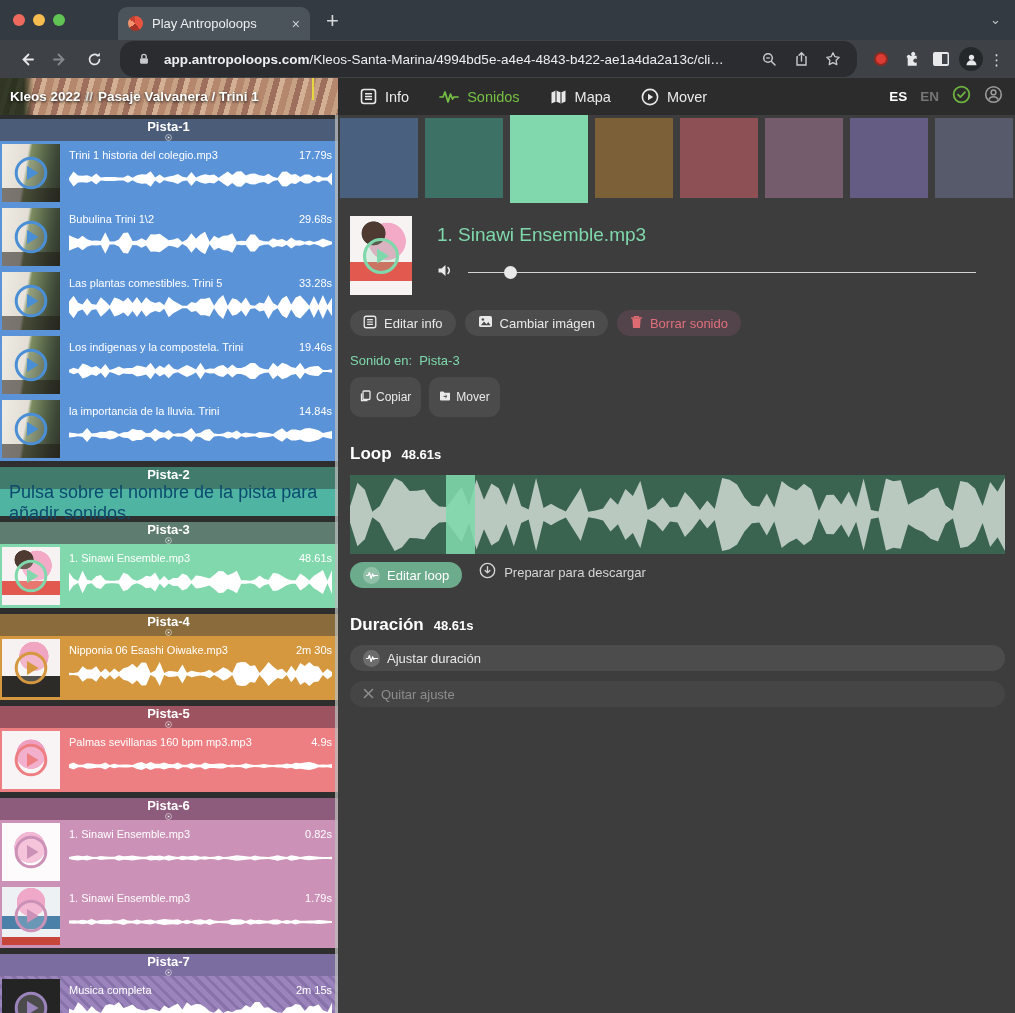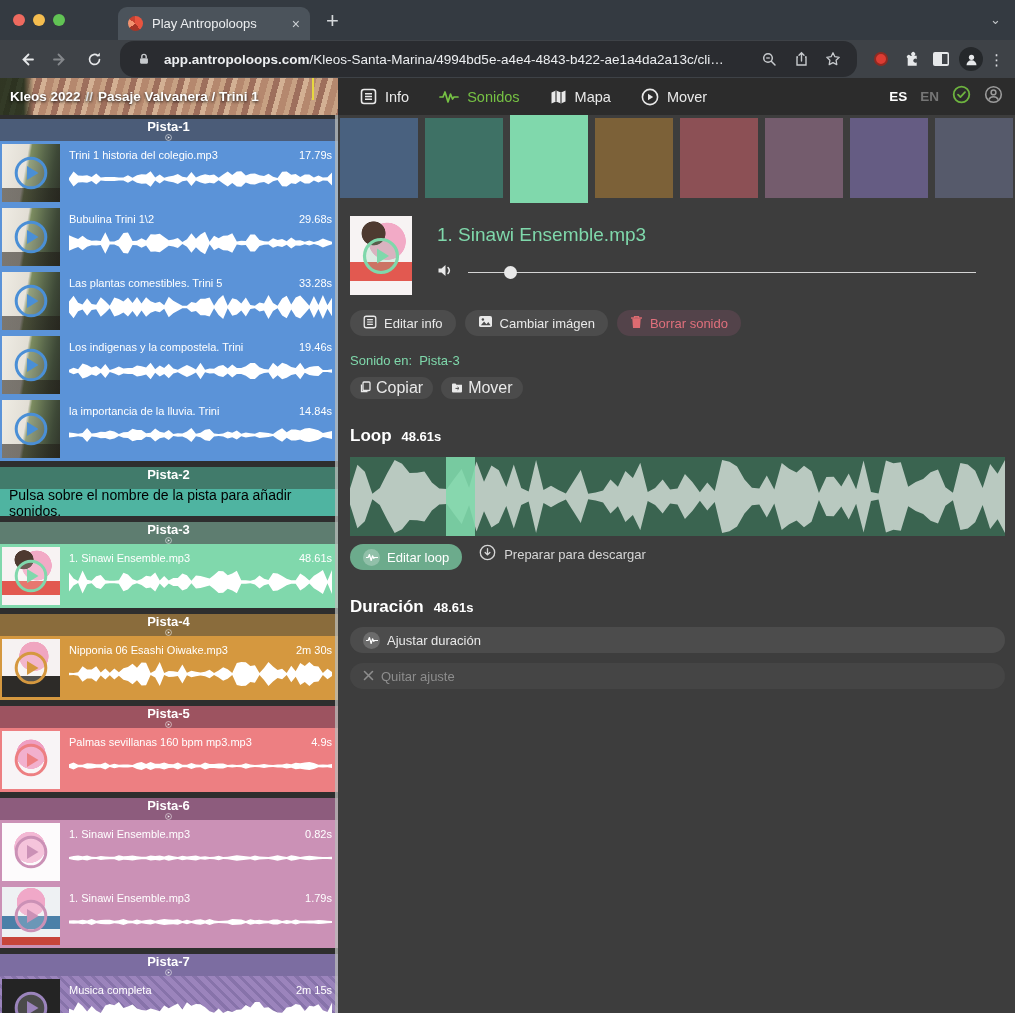--- a/index.html
+++ b/index.html
@@ -55,21 +55,21 @@
   
   .content { display:flex; height:898px; }
   .sidebar { width:338px; flex:none; background:#2e2e2e; padding-top:4px; position:relative; overflow:hidden; }
   .sb-scrollbar { position:absolute; right:0; top:0; bottom:0; width:3px; background:#b9bcb9; opacity:.75; }
   .main { flex:1; background:#3d3d3d; overflow:hidden; }
 
   
   .track { margin-bottom:6px; }
   .track-header { height:22px; display:flex; align-items:center; justify-content:space-between;
     padding:0 9px 0 8px; color:#fff; font-size:13px; font-weight:700;flex-direction:column; }
-  .track-hint { height:27px; display:flex; align-items:center; padding:0 9px; font-size:14px; color:#000000; }
+  .track-hint { height:27px; display:flex; align-items:center; padding:0 9px; font-size:18px; color:#0c4a6e; }
   .clip { height:64px; display:flex; padding:3px 6px 3px 2px; }
   .thumb { width:58px; height:58px; flex:none; position:relative; }
   .thumb svg.overlay { position:absolute; left:50%; top:50%; width:36px; height:36px; margin:-18px 0 0 -18px; }
   .clip-body { flex:1; min-width:0; padding:5px 0 0 9px; display:flex; flex-direction:column; }
   .clip-top { display:flex; justify-content:space-between; gap:8px; font-size:11px; color:#fff; margin-bottom:3px; }
   .clip-title { white-space:nowrap; overflow:hidden; text-overflow:ellipsis; }
   .clip-dur { flex:none; }
   .clip-wave { width:100%; height:30px; display:block; }
 
   .thumb-courtyard { background:
@@ -107,21 +107,21 @@
   .sound-info { flex:1; padding-top:8px; }
   .sound-title { color:#7fd8ab; font-size:19px; font-weight:400; }
   .volume-row { display:flex; align-items:center; gap:14px; margin-top:17px; }
   .vol-slider { position:relative; width:508px; height:14px; }
   .vol-track { position:absolute; left:0; right:0; top:6px; height:1.5px; background:#d4d4d4; }
   .vol-knob { position:absolute; left:7%; top:0; width:13px; height:13px; border-radius:50%; background:#e9e9e9; }
   .action-row { display:flex; gap:9px; margin-top:15px; }
   .pill { height:26px; border-radius:13px; background:#4c4c4c; color:#e9e9e9; font-size:13px;
     display:inline-flex; align-items:center; gap:7px; padding:0 13px; border:none; white-space:nowrap; }
   .pill.danger { background:#53434a; color:#e0707c; }
-  .pill.small { height:22px; border-radius:11px; font-size:16px; padding:0 10px; gap:5px; background:#4b4b4b; }
+  .pill.small { height:40px; border-radius:11px; font-size:12px; padding:0 10px; gap:5px; background:#4b4b4b; }
   .pill.mint { background:#6cab8c; color:#fff; }
   .pill.disabled { background:#454545; color:#8d8d8d; }
   .sonido-row { margin-top:17px; font-size:13px; color:#7fd8ab; display:flex; gap:7px; }
   .copy-row { display:flex; gap:8px; margin-top:9px; }
   .section-head { margin-top:27px; display:flex; align-items:baseline; gap:10px; color:#fff; }
   .section-title { font-size:17px; font-weight:700; }
   .section-value { font-size:13px; font-weight:700; }
   .loop-box { margin-top:11px; height:79px; background:#3a6450; position:relative; }
   .loop-box svg.loopwave { position:absolute; inset:0; width:100%; height:100%; }
   .loop-marker { position:absolute; left:14.6%; width:4.5%; top:0; bottom:0; background:rgba(127,216,171,.88); }

